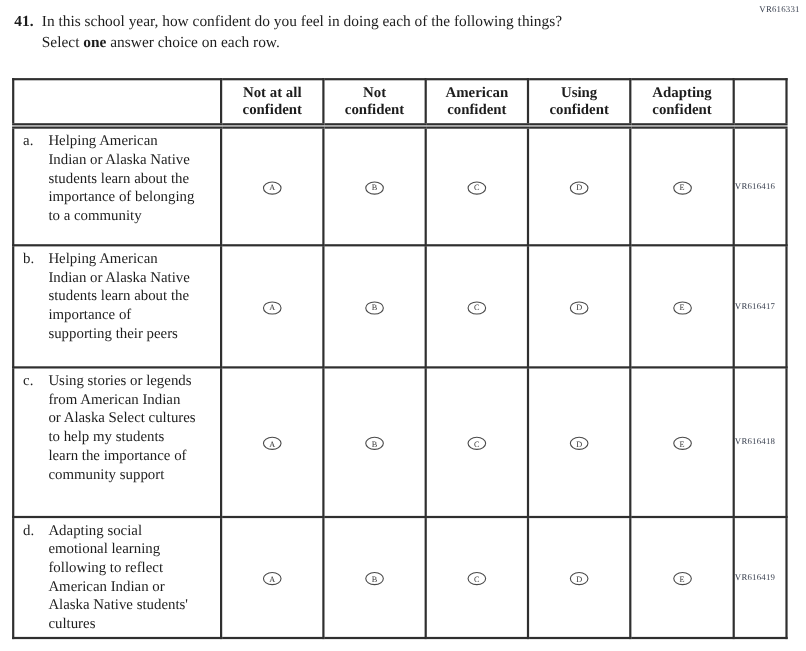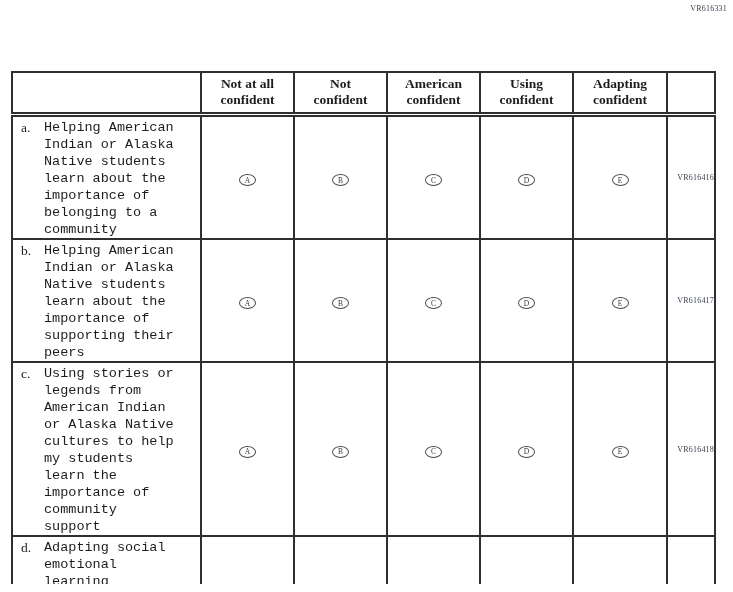--- a/index.html
+++ b/index.html
@@ -61,55 +61,62 @@
   .grid tbody tr:nth-child(3) { height: 136px; }
   .grid tbody tr:nth-child(4) { height: 110px; }
   td.stem {
     vertical-align: top;
     padding: 2px 4px 0 8px;
     font-size: 13.5px;
     line-height: 17px;
   }
   .stem-flex { display: flex; }
   .letter { flex: 0 0 23px; }
-  .stem-text { width: 134px; font-family: Liberation Mono, monospace; }
+  .stem-text { width: 134px; }
   td.opt {
     text-align: center;
     vertical-align: middle;
   }
   .bubble {
     display: inline-flex;
     align-items: center;
     justify-content: center;
     box-sizing: border-box;
     width: 17px;
     height: 12px;
     border: 1.2px solid #4a4a4a;
     border-radius: 50%;
     font-size: 7.5px;
     line-height: 1;
     color: #3a3a3a;
     cursor: pointer;
     background: #ffffff;
   }
   td.code {
-    text-align: right;
+    text-align: left;
     vertical-align: middle;
     font-size: 8px;
     letter-spacing: 0.2px;
     color: #3a4150;
   }
 </style>
 </head>
 <body>
 
 <div class="page">
 
   <div class="top-code">VR616331</div>
 
+  <div class="question">
+    <span class="qnum">41.</span>
+    <div class="qtext">
+      <span>In this school year, how confident do you feel in doing each of the following things?</span><br>
+      <span>Select </span><b>one</b><span> answer choice on each row.</span>
+    </div>
+  </div>
 
   <table class="grid">
     <colgroup>
       <col style="width:189px">
       <col style="width:93px">
       <col style="width:93px">
       <col style="width:93px">
       <col style="width:93px">
       <col style="width:94px">
       <col style="width:48px">
@@ -169,36 +176,36 @@
         <td class="opt"><span class="bubble">C</span></td>
         <td class="opt"><span class="bubble">D</span></td>
         <td class="opt"><span class="bubble">E</span></td>
         <td class="code">VR616417</td>
       </tr>
 
       <tr>
         <td class="stem">
           <div class="stem-flex">
             <span class="letter">c.</span>
-            <span class="stem-text">Using stories or legends from American Indian or Alaska Native cultures to help my students learn the importance of community support</span>
+            <span class="stem-text">Using stories or legends from American Indian or Alaska Select cultures to help my students learn the importance of community support</span>
           </div>
         </td>
         <td class="opt"><span class="bubble">A</span></td>
         <td class="opt"><span class="bubble">B</span></td>
         <td class="opt"><span class="bubble">C</span></td>
         <td class="opt"><span class="bubble">D</span></td>
         <td class="opt"><span class="bubble">E</span></td>
         <td class="code">VR616418</td>
       </tr>
 
       <tr>
         <td class="stem">
           <div class="stem-flex">
             <span class="letter">d.</span>
-            <span class="stem-text">Adapting social emotional learning strategies to reflect American Indian or Alaska Native students' cultures</span>
+            <span class="stem-text">Adapting social emotional learning following to reflect American Indian or Alaska Native students' cultures</span>
           </div>
         </td>
         <td class="opt"><span class="bubble">A</span></td>
         <td class="opt"><span class="bubble">B</span></td>
         <td class="opt"><span class="bubble">C</span></td>
         <td class="opt"><span class="bubble">D</span></td>
         <td class="opt"><span class="bubble">E</span></td>
         <td class="code">VR616419</td>
       </tr>
 

